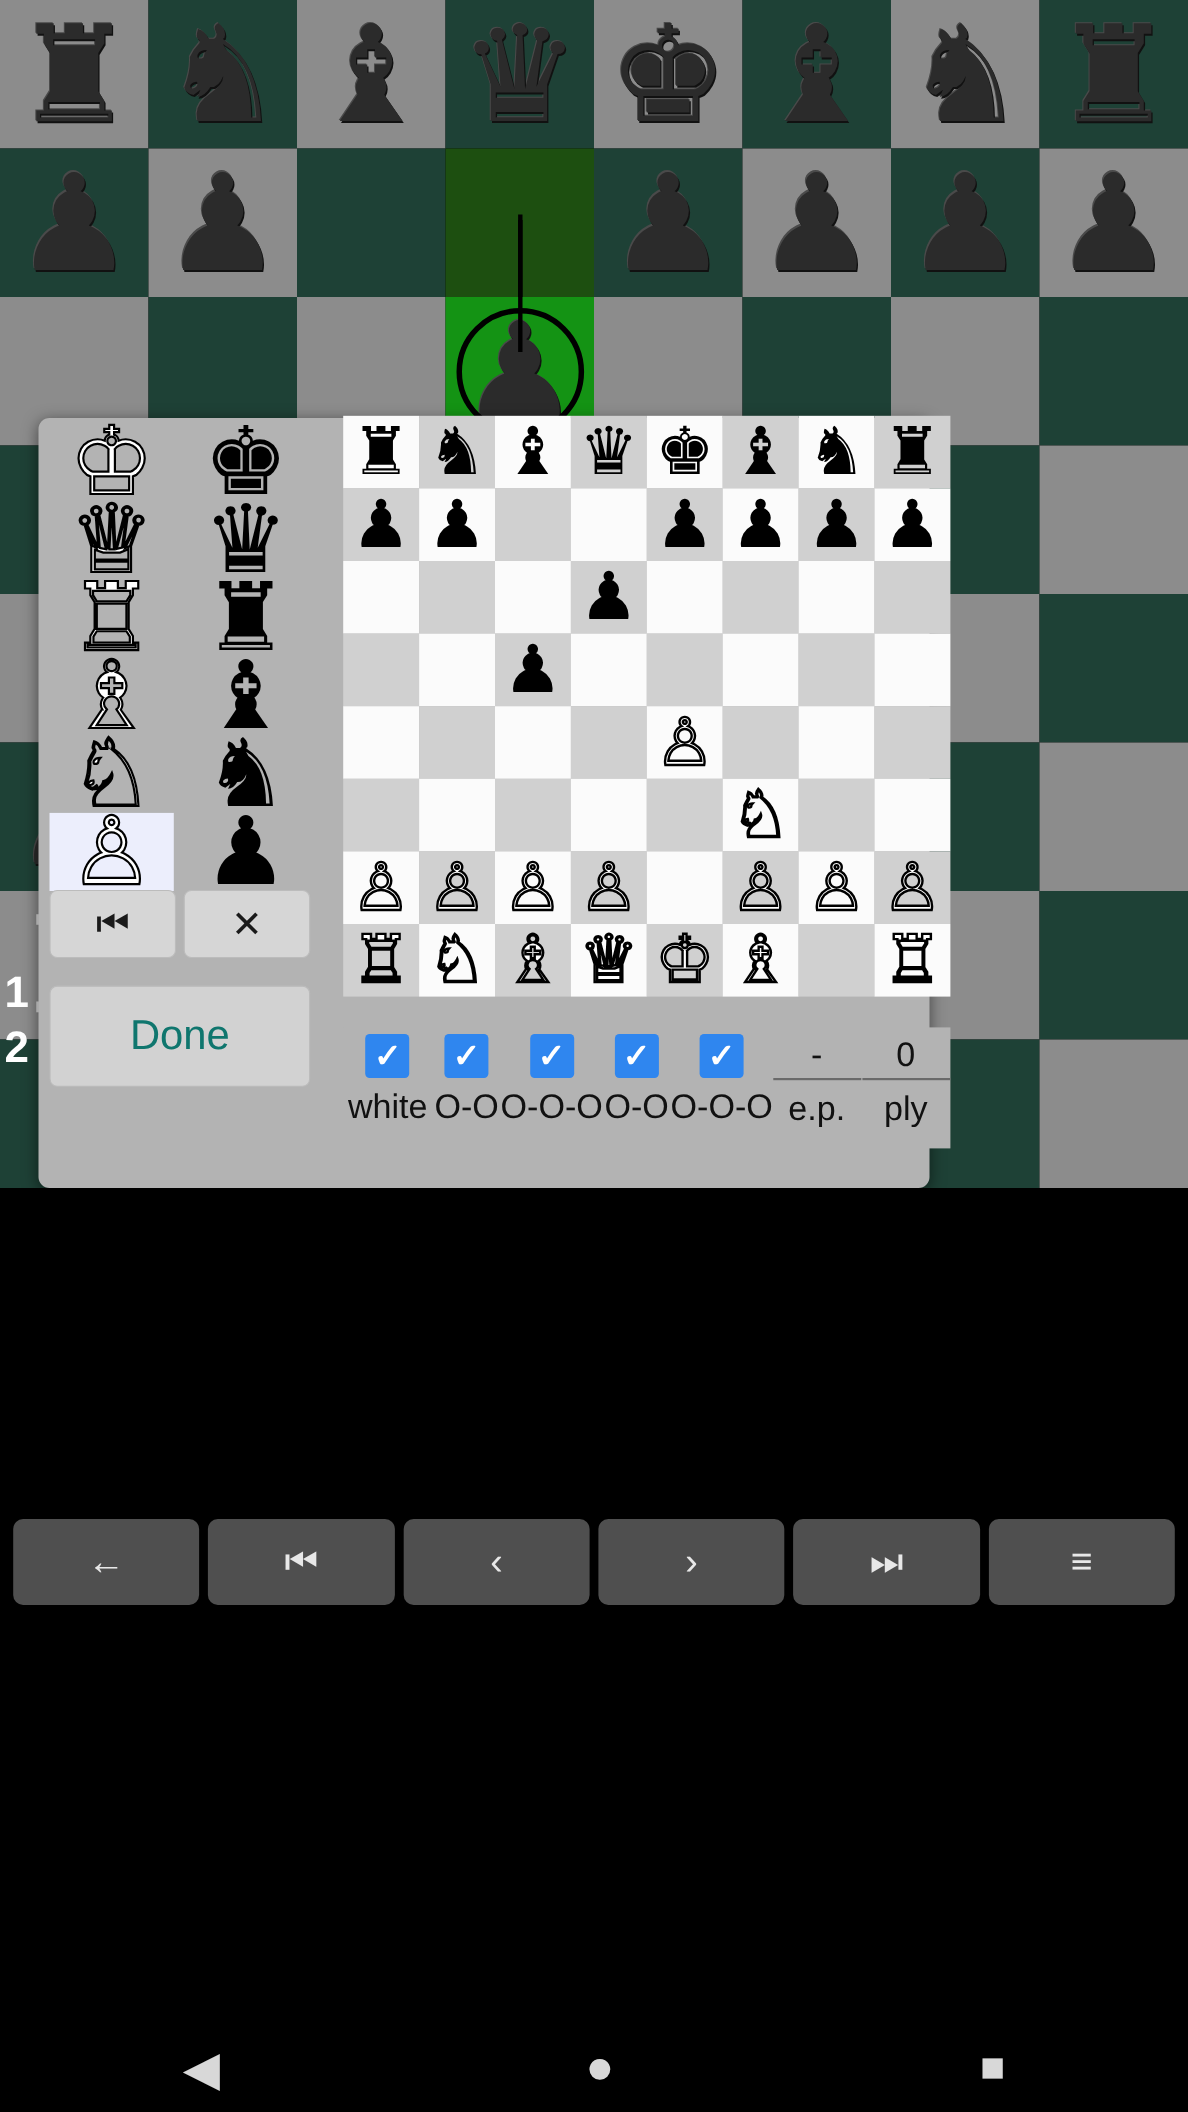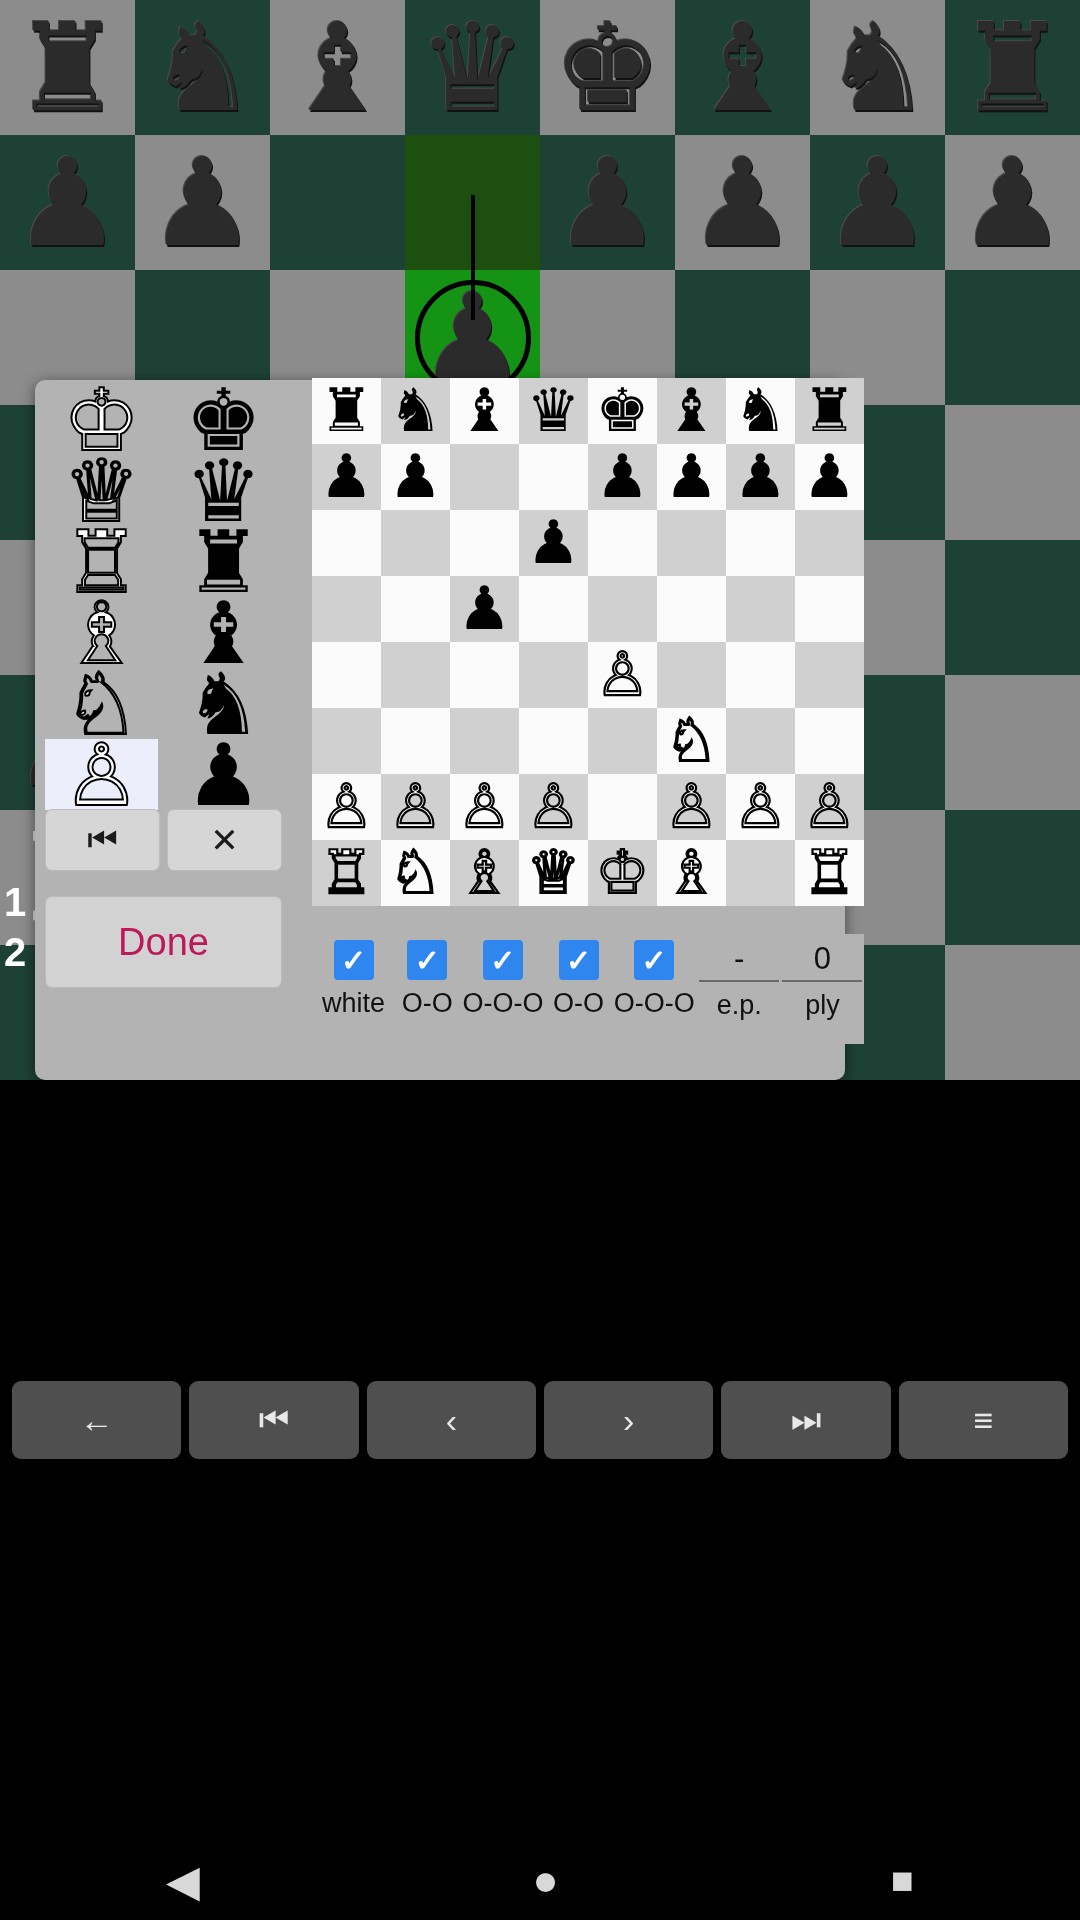--- a/index.html
+++ b/index.html
@@ -50,21 +50,21 @@
   .pal-btn-row { position:absolute; left:5px; top:425px; width:237px;
                  display:flex; gap:7px; }
   .pal-btn { width:115px; height:62px; background:#d6d6d6;
              border:1px solid #bcbcbc; border-radius:7px;
              display:flex; align-items:center; justify-content:center;
              font-size:34px; color:#1a1a1a; }
 
   #done-btn { position:absolute; left:5px; top:512px; width:237px; height:92px;
               background:#d2d2d2; border:1px solid #bbb; border-radius:7px;
               display:flex; align-items:center; justify-content:center;
-              font-size:38px; color:#be185d; }
+              font-size:38px; color:#0f766e; }
 
   
   #edit-board { position:absolute; left:277px; top:-2px; width:552px; height:552px; }
   .eb-row { display:flex; height:66px; }
   .eb-sq { width:69px; height:66px; display:flex; align-items:center;
            justify-content:center; }
   .eb-light { background:#fbfbfb; }
   .eb-dark  { background:#d0d0d0; }
   .eb-glyph { font-size:60px; line-height:1; user-select:none; }
   .eb-glyph.w { color:#fff; -webkit-text-stroke:2.2px #000; }
@@ -74,21 +74,21 @@
   #options { position:absolute; left:277px; top:554px; width:552px; height:110px;
              background:#b3b3b3; }
   .opt-items { display:flex; align-items:flex-start; height:64px; }
   .opt-item { display:flex; flex-direction:column; align-items:center; }
   .opt-box { width:40px; height:40px; background:#2f86ef; border-radius:4px;
              display:flex; align-items:center; justify-content:center;
              color:#fff; font-size:30px; font-weight:bold; margin-top:6px; }
   .opt-field { width:80px; height:44px; border-bottom:2px solid #6a6a6a;
                display:flex; align-items:center; justify-content:center;
                font-size:31px; color:#111; margin-top:4px; }
-  .opt-label { font-size:27px; color:#111; text-align:right;
+  .opt-label { font-size:31px; color:#111; text-align:right;
                margin-top:8px; white-space:nowrap; }
 
   
   #toolbar { position:absolute; left:0; top:1380px; width:1080px; height:80px;
              display:flex; align-items:center; justify-content:space-between;
              padding:0 8px; }
   .tb-btn { flex:1; margin:0 4px; height:78px; background:#4f4f4f;
             border-radius:9px; display:flex; align-items:center;
             justify-content:center; color:#e8e8e8; font-size:34px; }
 

